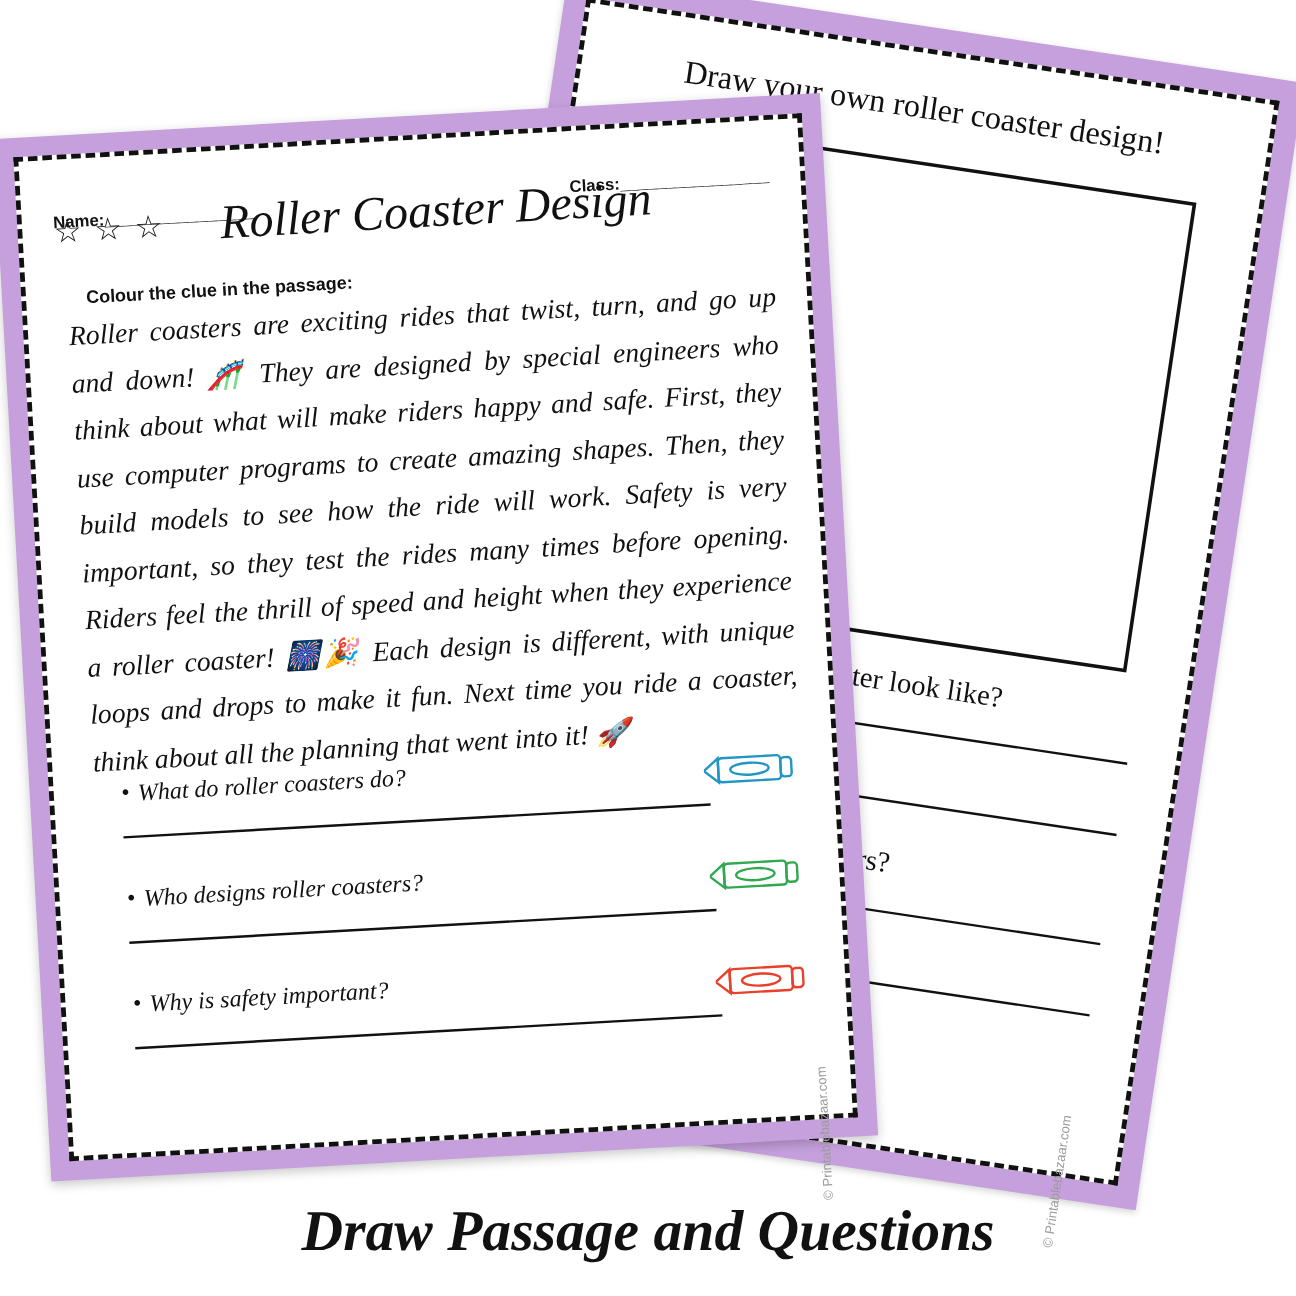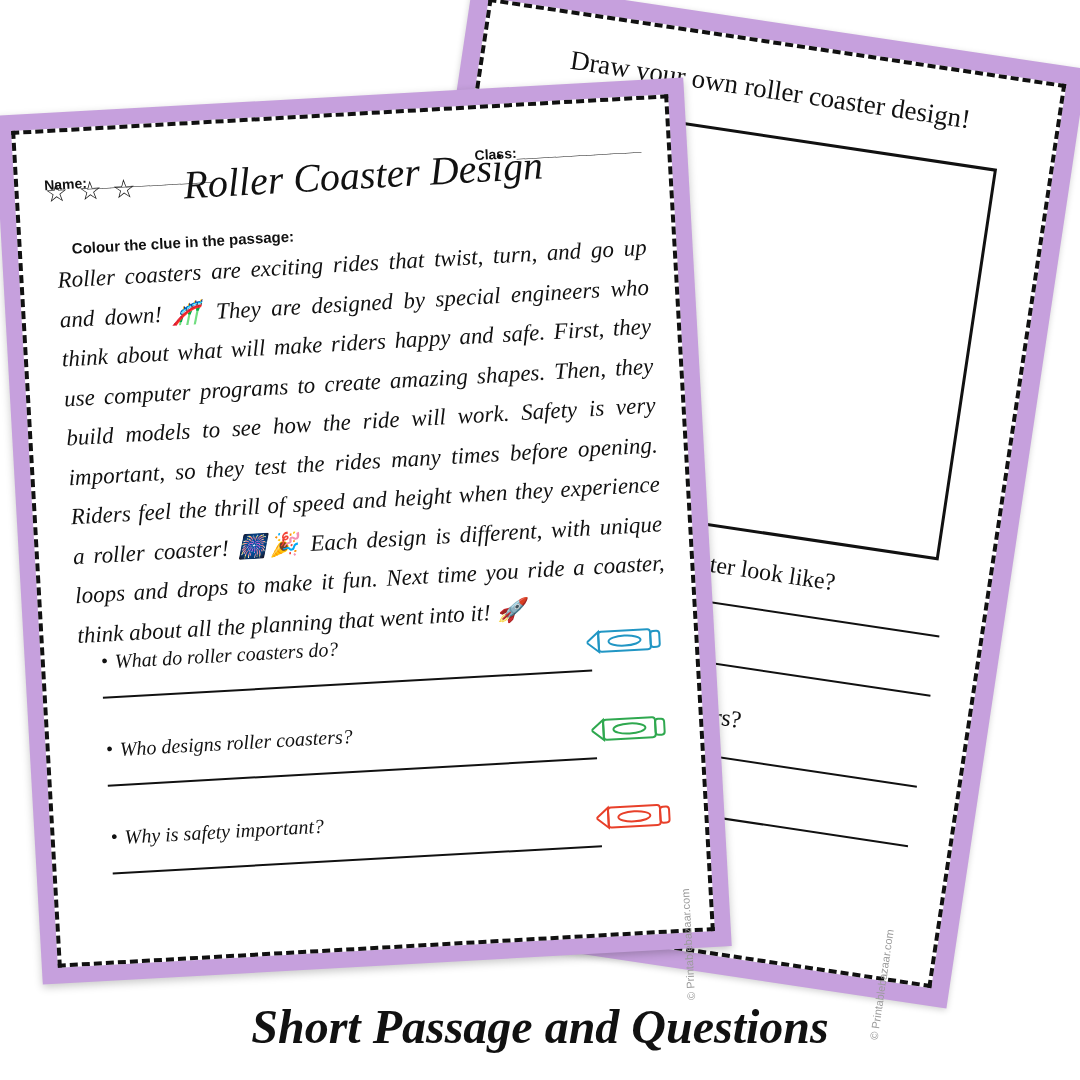--- a/index.html
+++ b/index.html
@@ -237,14 +237,14 @@
             </svg>
           </div>
         </div>
 
       </div>
 
       <div class="wm-front">© Printablebazaar.com</div>
     </div>
   </div>
 
-  <div class="caption">Short Passage and Questions</div>
+  <div class="caption">Draw Passage and Questions</div>
 </div>
 
 </body></html>

